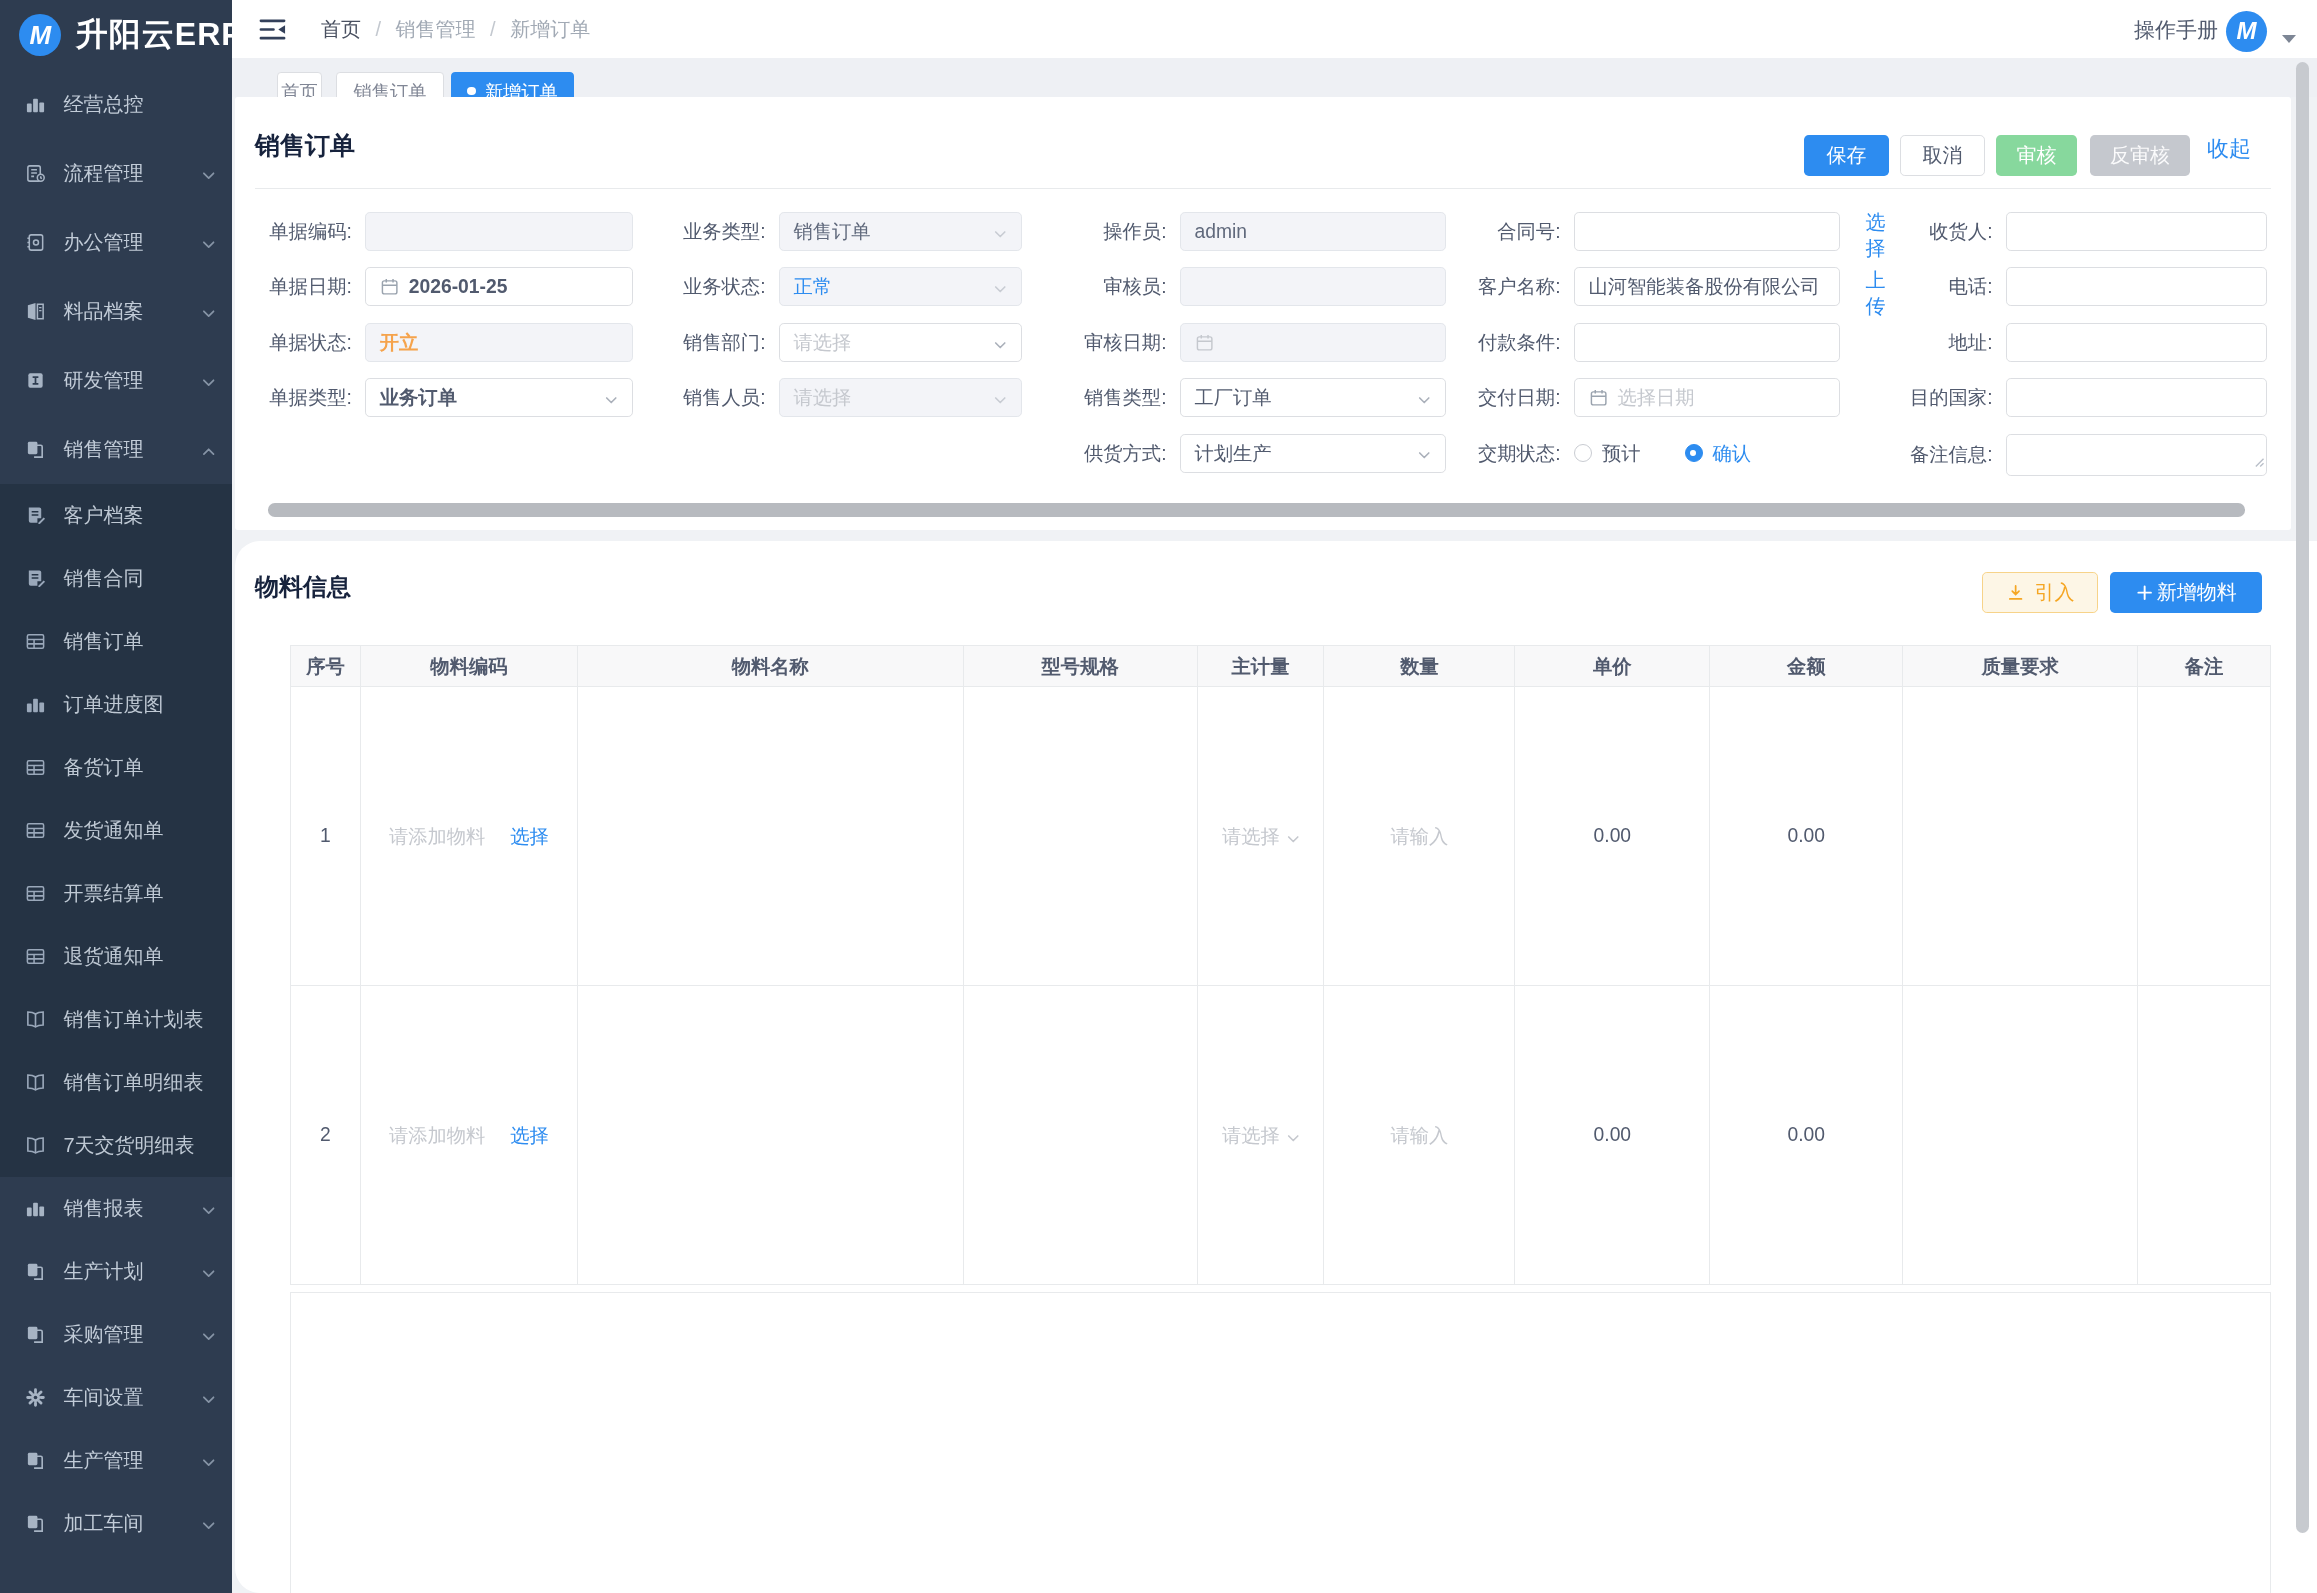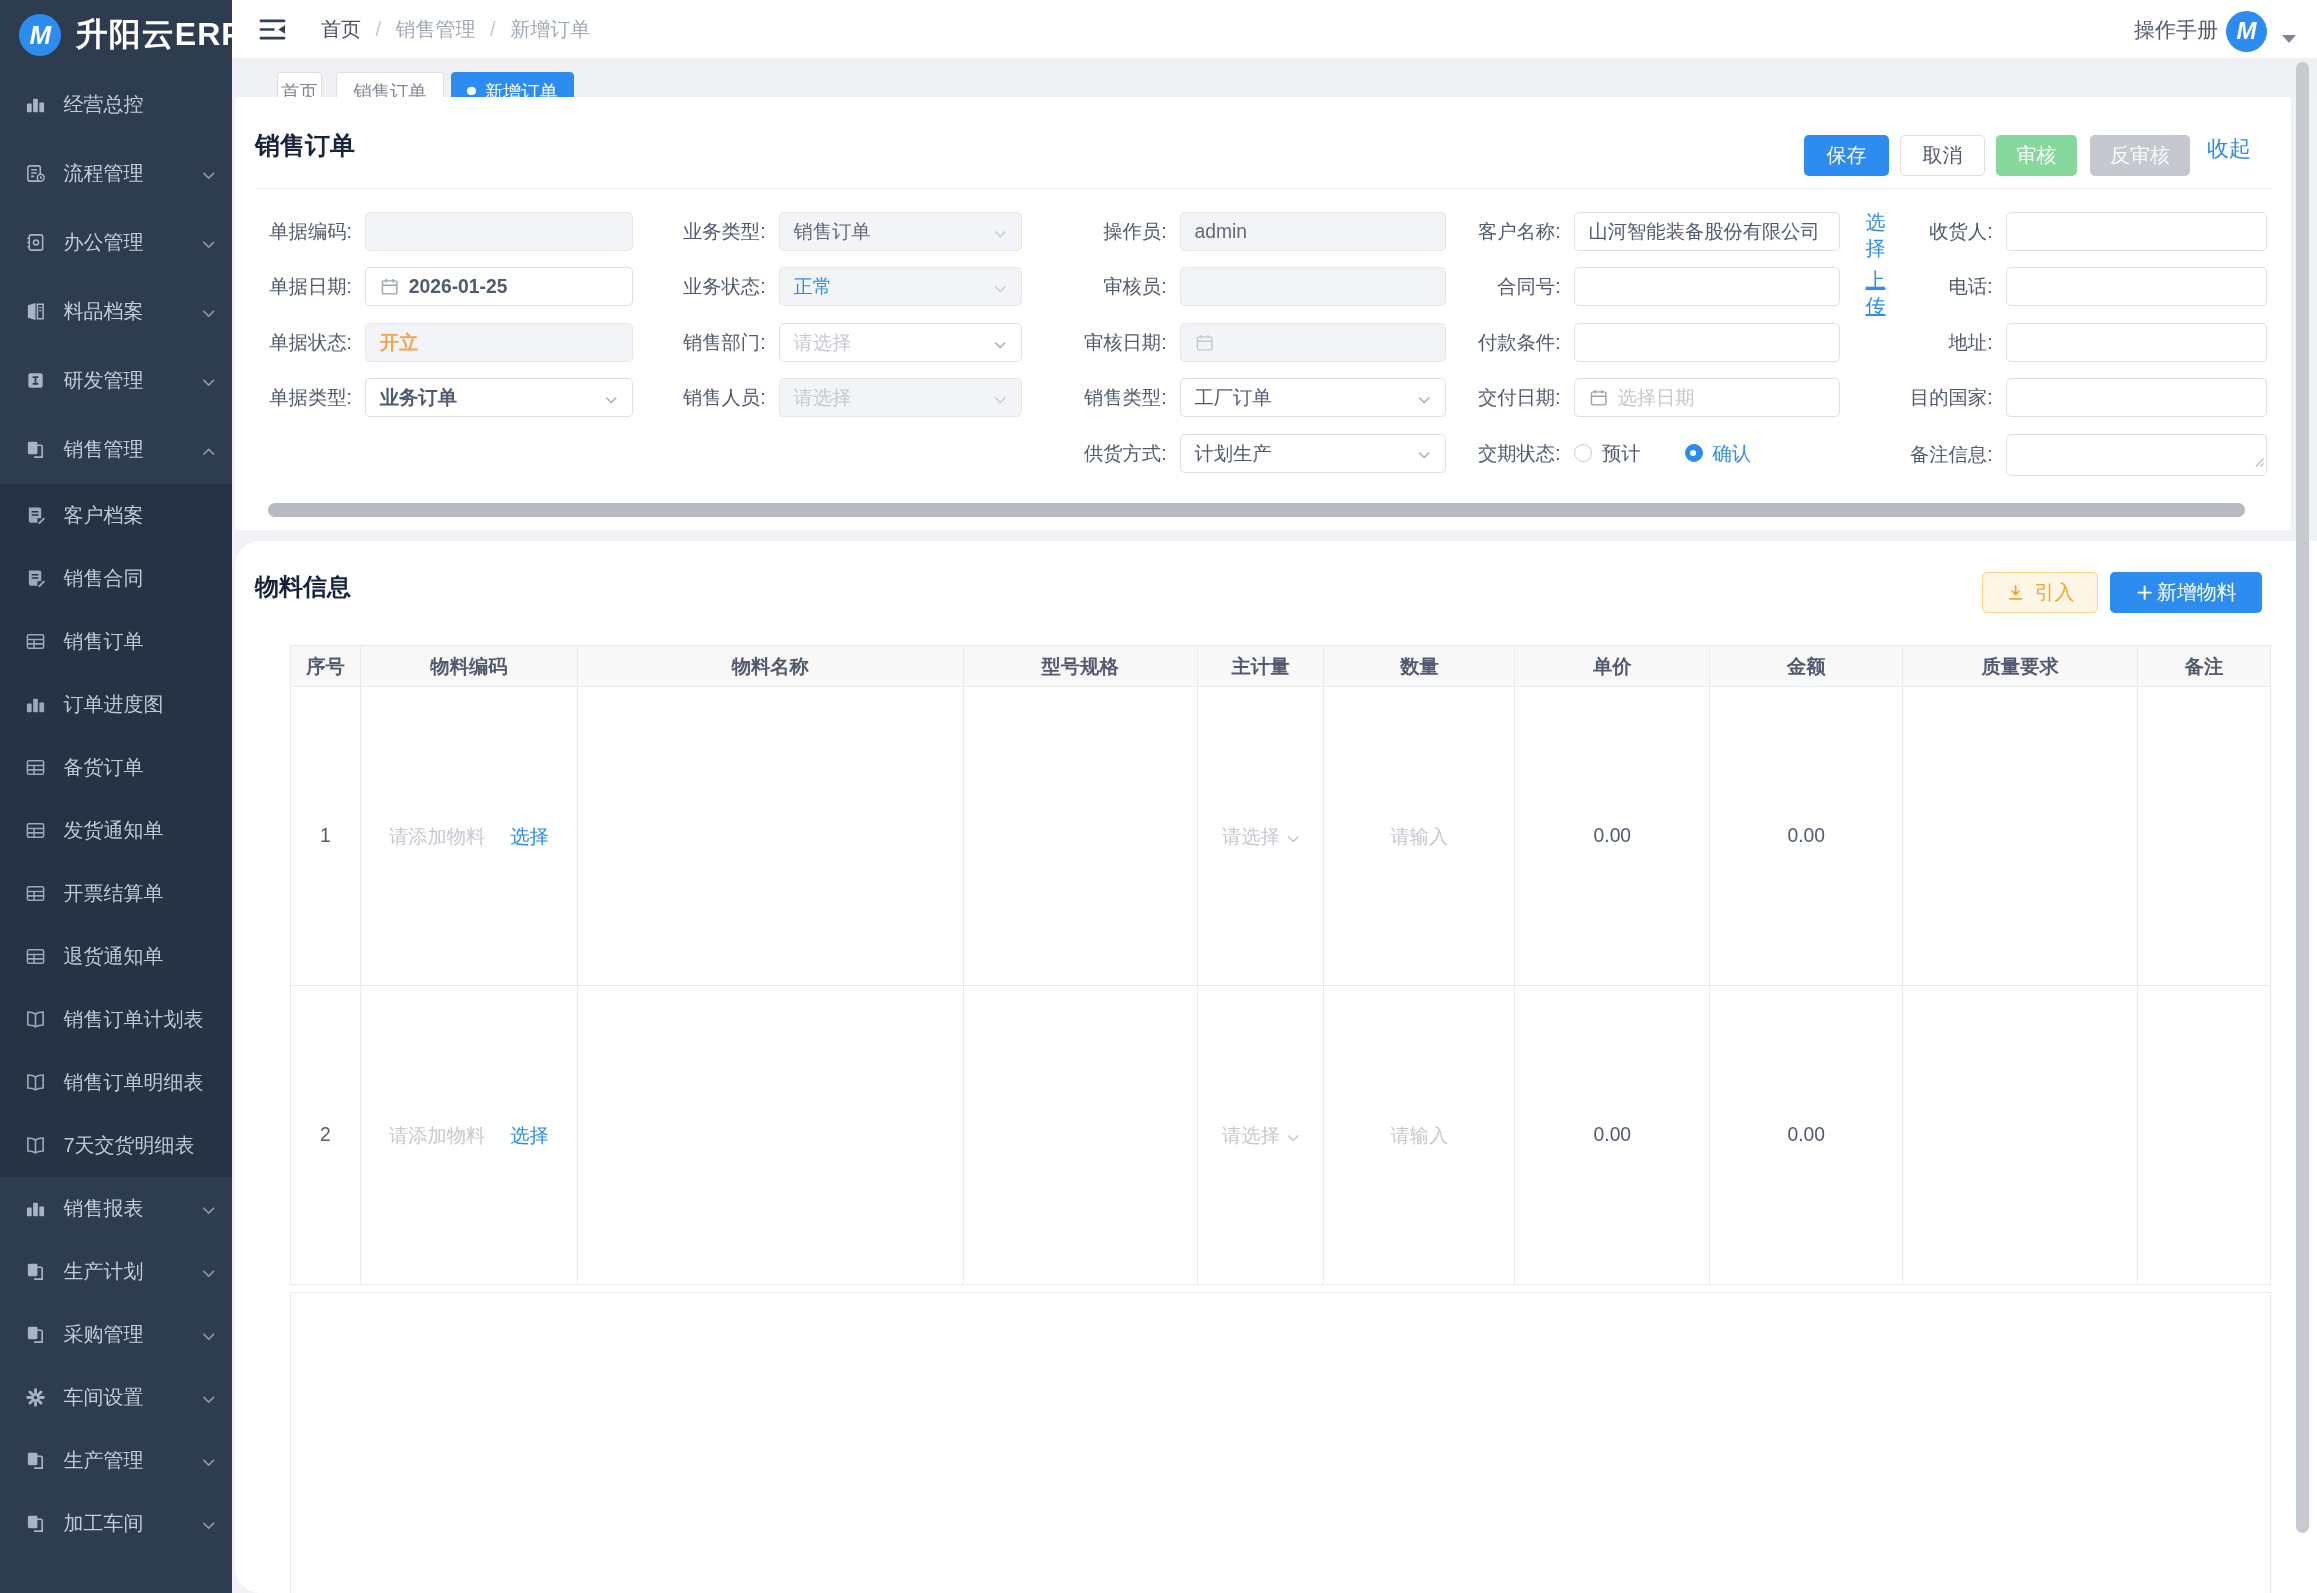--- a/index.html
+++ b/index.html
@@ -84,21 +84,21 @@
   .fctl.tarea { height: 42px; align-items: flex-start; padding-top: 6.8px; }
   .fctl .rsz { position: absolute; right: 1.9px; bottom: 1.9px; }
   .rgroup { display: flex; align-items: center; gap: 44px; height: 39px; }
   .radio { display: flex; align-items: center; gap: 9.7px; font-size: 19.3px; color: #515a6e; cursor: pointer; }
   .rdot { width: 18.3px; height: 18.3px; border-radius: 50%; border: 1.4px solid #c9ccd2; background: #fff; position: relative; flex: none; }
   .radio.checked .rdot { background: #2d8cf0; border-color: #2d8cf0; }
   .radio.checked .rdot::after { content: ""; position: absolute; left: 4.8px; top: 4.8px; width: 5.8px; height: 5.8px; border-radius: 50%; background: #fff; }
   .radio.checked .rlabel { color: #2d8cf0; }
   .vlink { position: absolute; left: 1628px; width: 25px; font-size: 20px; line-height: 26px; color: #2d8cf0;
            font-weight: 500; text-align: center; word-break: break-all; cursor: pointer; }
-  .vlink1 { top: 112px; }  .vlink2 { top: 170px; text-decoration: underline; }
+  .vlink1 { top: 112px; }  .vlink2 { top: 170px; }
   .hscroll { position: absolute; left: 33px; top: 406px; width: 1977px; height: 13.5px; border-radius: 6.8px; background: #b7babf; cursor: pointer; }
 
   
   .p2-title { position: absolute; left: 20px; top: 30px; font-size: 24px; color: #17233d; font-weight: 600; }
   .import-btn { position: absolute; left: 1747px; top: 31px; width: 116px; height: 41px; background: #fdf6e6;
                 border: 1.4px solid #f7d389; border-radius: 4.8px; color: #f5a623; font-size: 20px;
                 display: flex; align-items: center; justify-content: center; gap: 9.7px; cursor: pointer; }
   .add-btn { position: absolute; left: 1875px; top: 31px; width: 152px; height: 41px; background: #2d8cf0;
              border: none; border-radius: 4.8px; color: #fff; font-size: 20px;
              display: flex; align-items: center; justify-content: center; gap: 2px; cursor: pointer; }
@@ -492,29 +492,29 @@
           <div class="fctl sel">
             <span>计划生产</span>
             <span class="chevd"><svg width="14.5" height="14.5" viewBox="0 0 16 16" fill="none" stroke="currentColor" stroke-width="1.8" stroke-linecap="round" stroke-linejoin="round">
                 <path d="M3 5.5l5 5 5-5"></path>
               </svg></span>
           </div>
         </div>
       </div>
     <div class="fcol fc4">
         <div class="frow">
+          <span class="flabel">合同号:</span>
+          <div class="fctl">
+            <span class="ph"></span>
+          </div>
+        </div>
+        <div class="frow">
           <span class="flabel">客户名称:</span>
           <div class="fctl">
             <span>山河智能装备股份有限公司</span>
-          </div>
-        </div>
-        <div class="frow">
-          <span class="flabel">合同号:</span>
-          <div class="fctl">
-            <span class="ph"></span>
           </div>
         </div>
         <div class="frow">
           <span class="flabel">付款条件:</span>
           <div class="fctl">
             <span class="ph"></span>
           </div>
         </div>
         <div class="frow">
           <span class="flabel">交付日期:</span>

